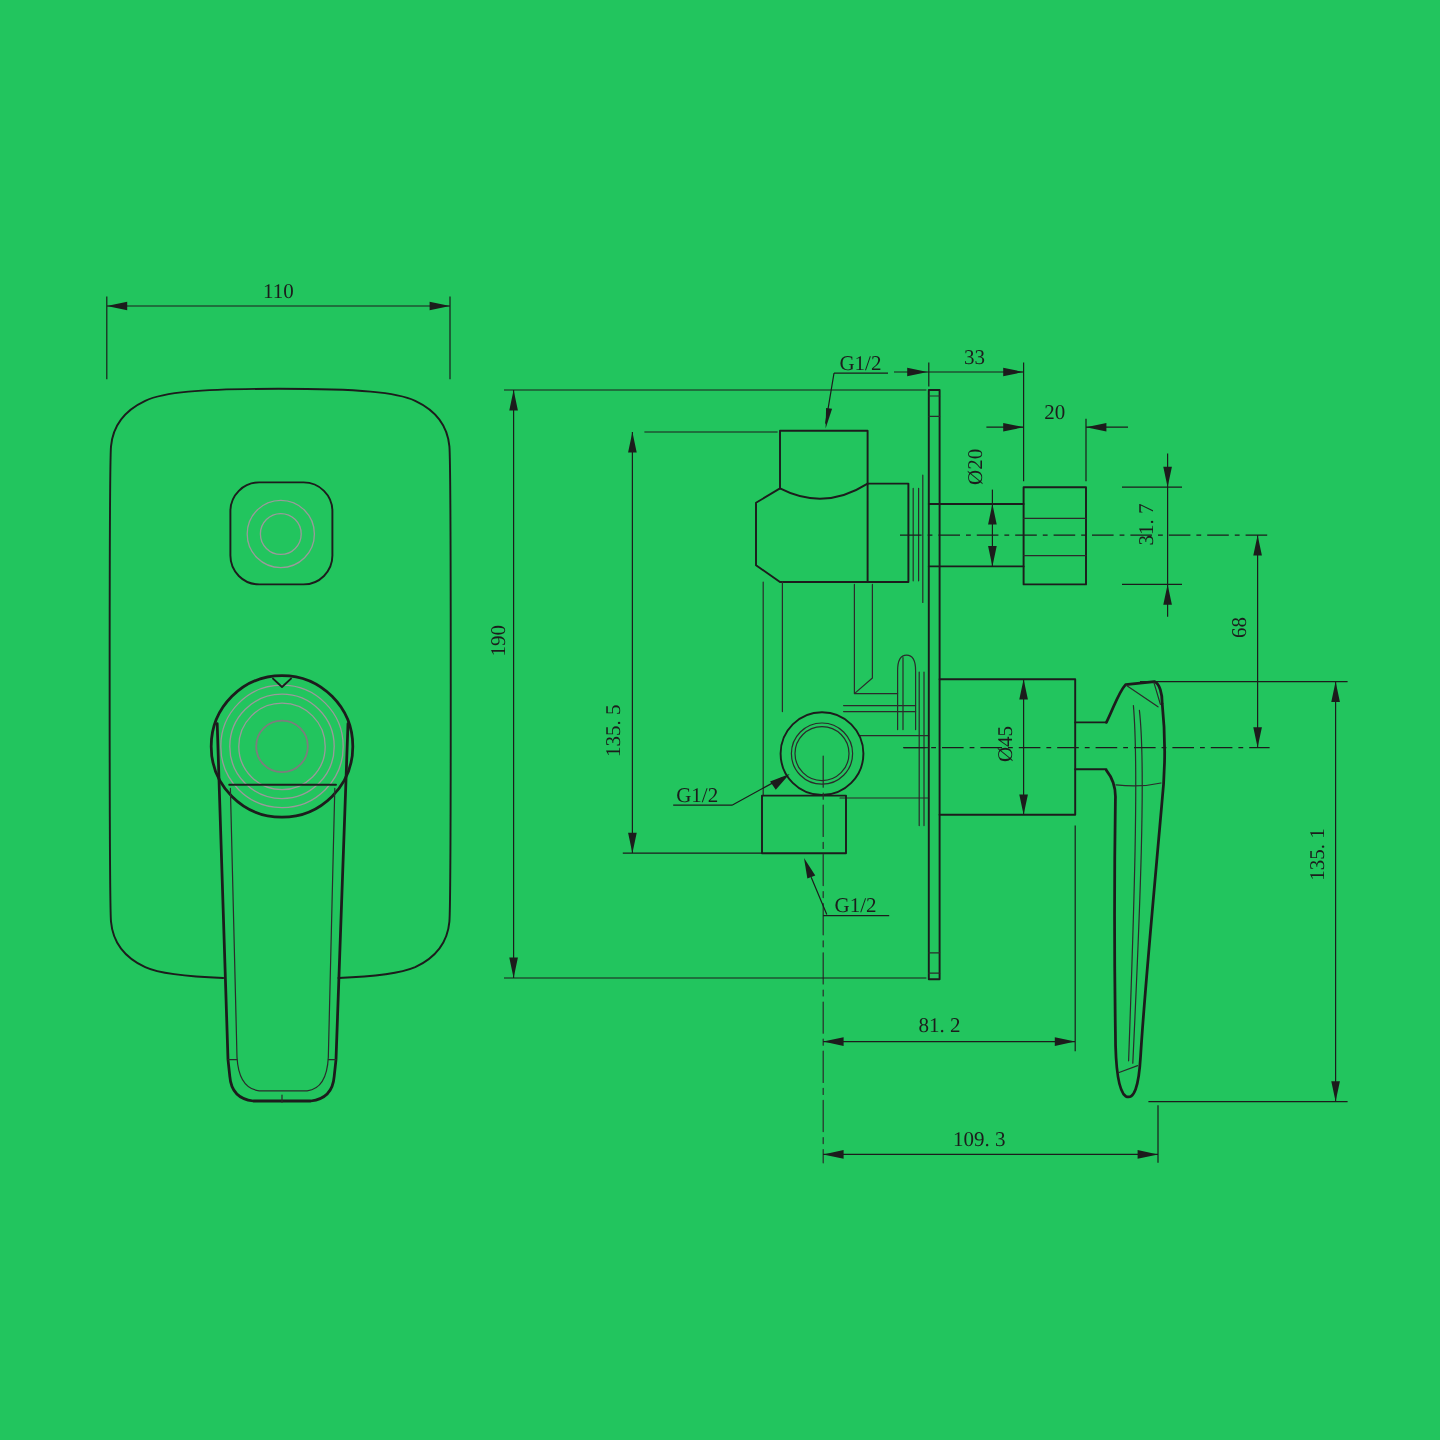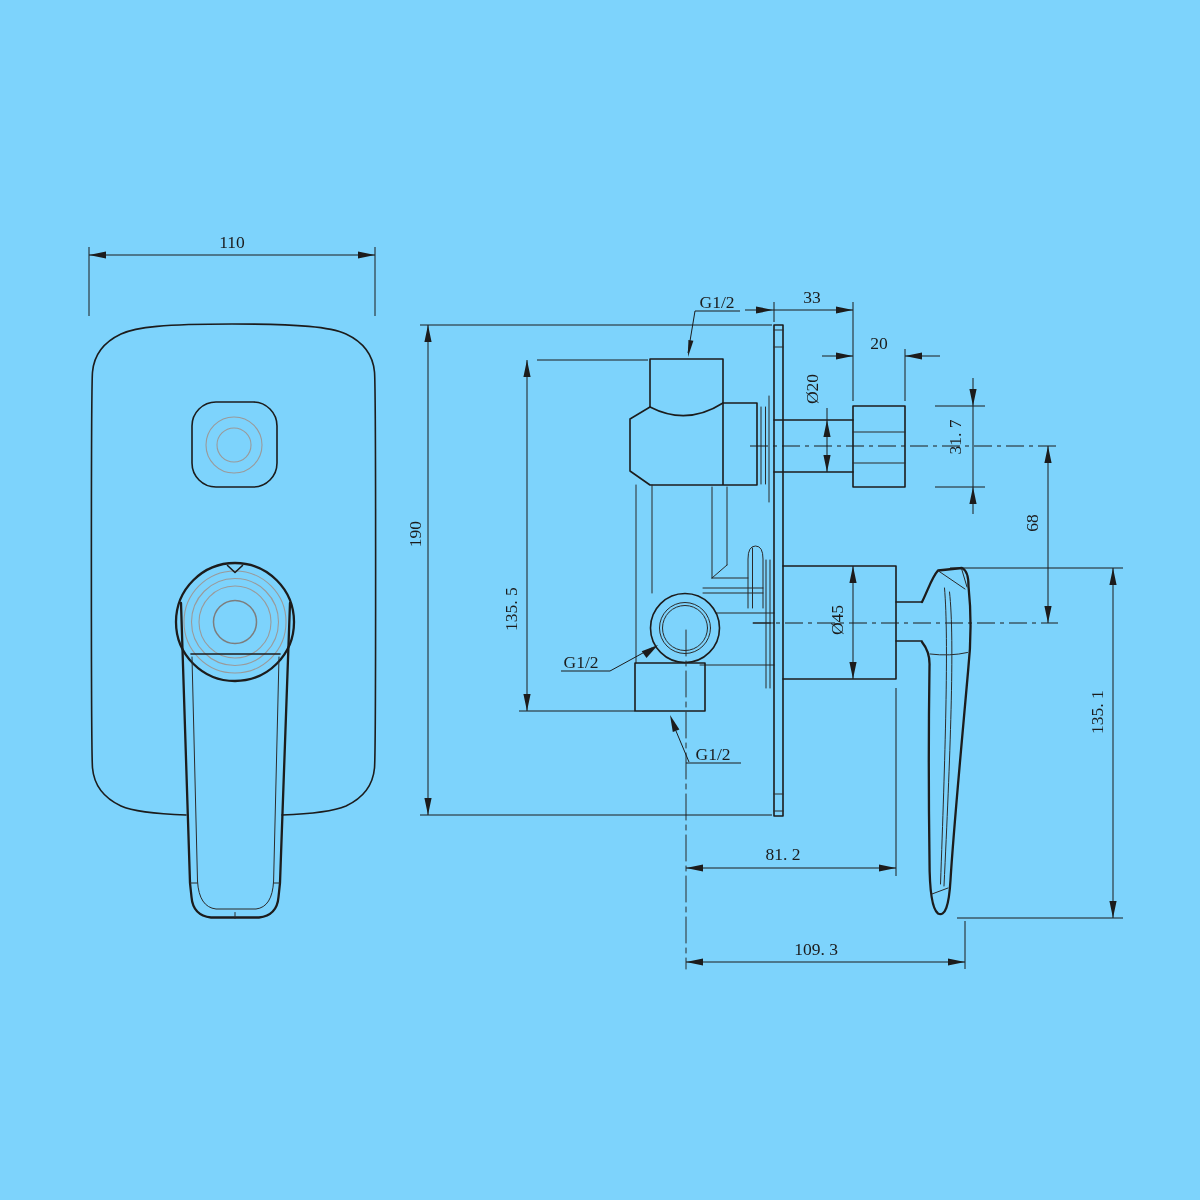--- a/index.html
+++ b/index.html
@@ -1,16 +1,16 @@
 <!DOCTYPE html>
 <html><head>
 <meta charset="utf-8">
 <style>
   html,body{margin:0;padding:0;background:#ffffff;}
-  .page{width:1200px;height:1200px;background:#7dd3fc;position:relative;overflow:hidden;}
+  .page{width:1200px;height:1200px;background:#22c55e;position:relative;overflow:hidden;}
   svg{display:block;}
   
   .b  {stroke:#1c1c1c;stroke-width:2.3;fill:none;stroke-linecap:round;stroke-linejoin:round;}
   .m  {stroke:#1c1c1c;stroke-width:1.6;fill:none;stroke-linecap:round;stroke-linejoin:round;}
   .t  {stroke:#2b2b2b;stroke-width:1;fill:none;stroke-linecap:round;stroke-linejoin:round;}
   .g  {stroke:#9a9a9a;stroke-width:1.1;fill:none;}
   .g2 {stroke:#7d7d7d;stroke-width:1.5;fill:none;}
   .dim{stroke:#1c1c1c;stroke-width:1;fill:none;}
   .cl {stroke:#1c1c1c;stroke-width:1;fill:none;stroke-dasharray:18 5 4 5;}
   .ah {fill:#1c1c1c;stroke:none;}

